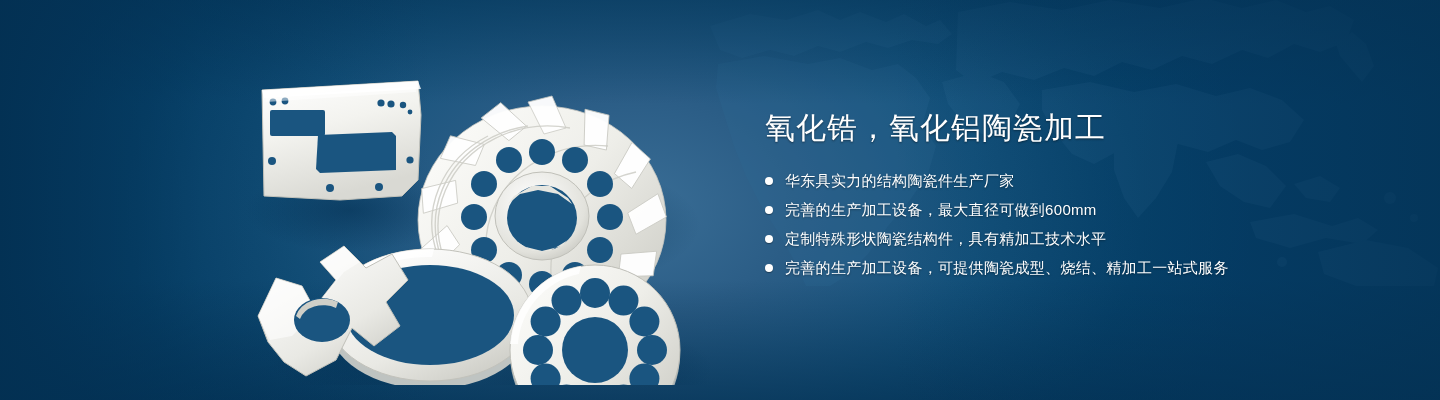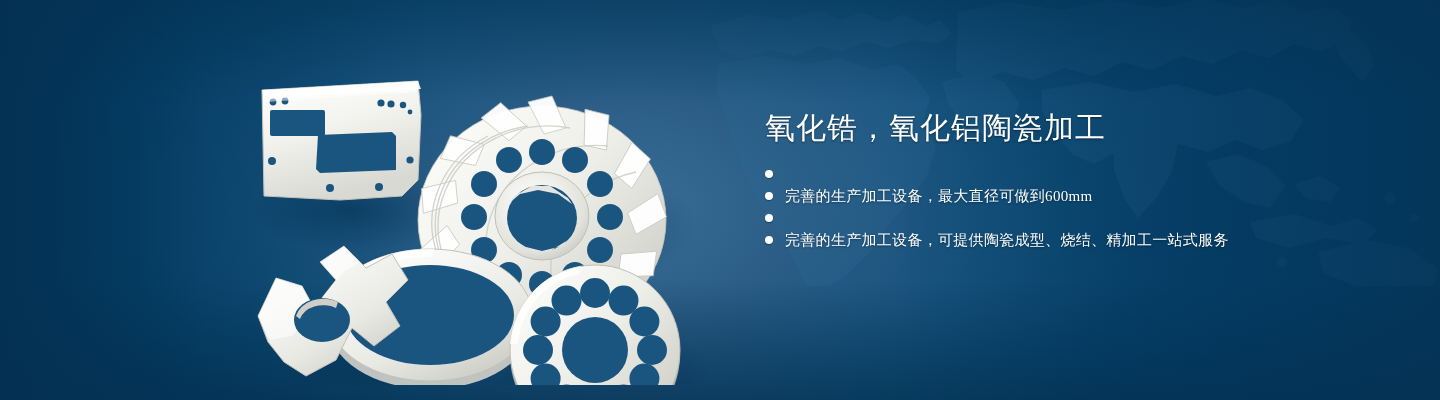--- a/index.html
+++ b/index.html
@@ -10,21 +10,20 @@
   body {
     font-family: "Liberation Sans", "DejaVu Sans", sans-serif;
   }
 
   .banner {
     position: relative;
     width: 1440px;
     height: 400px;
     overflow: hidden;
     background: #06436f;
-    font-family: Liberation Serif, serif;
   }
 
   
   .bg-base {
     position: absolute;
     inset: 0;
     background:
       radial-gradient(ellipse 620px 430px at 44% 52%, #3a6e96 0%, #2b5d86 26%, #14527c 56%, #07456f 82%, #05406b 100%);
   }
   .bg-vignette {
@@ -323,29 +322,31 @@
   </div>
 
   <div class="copy">
 
     <h1 class="headline">氧化锆，氧化铝陶瓷加工</h1>
 
     <ul class="bullets">
 
       <li class="bullet">
         <span class="dot"></span>
+        <span class="bullet-text">华东具实力的结构陶瓷件生产厂家</span>
       </li>
 
       <li class="bullet">
         <span class="dot"></span>
         <span class="bullet-text">完善的生产加工设备，最大直径可做到600mm</span>
       </li>
 
       <li class="bullet">
         <span class="dot"></span>
+        <span class="bullet-text">定制特殊形状陶瓷结构件，具有精加工技术水平</span>
       </li>
 
       <li class="bullet">
         <span class="dot"></span>
         <span class="bullet-text">完善的生产加工设备，可提供陶瓷成型、烧结、精加工一站式服务</span>
       </li>
 
     </ul>
   </div>
 

